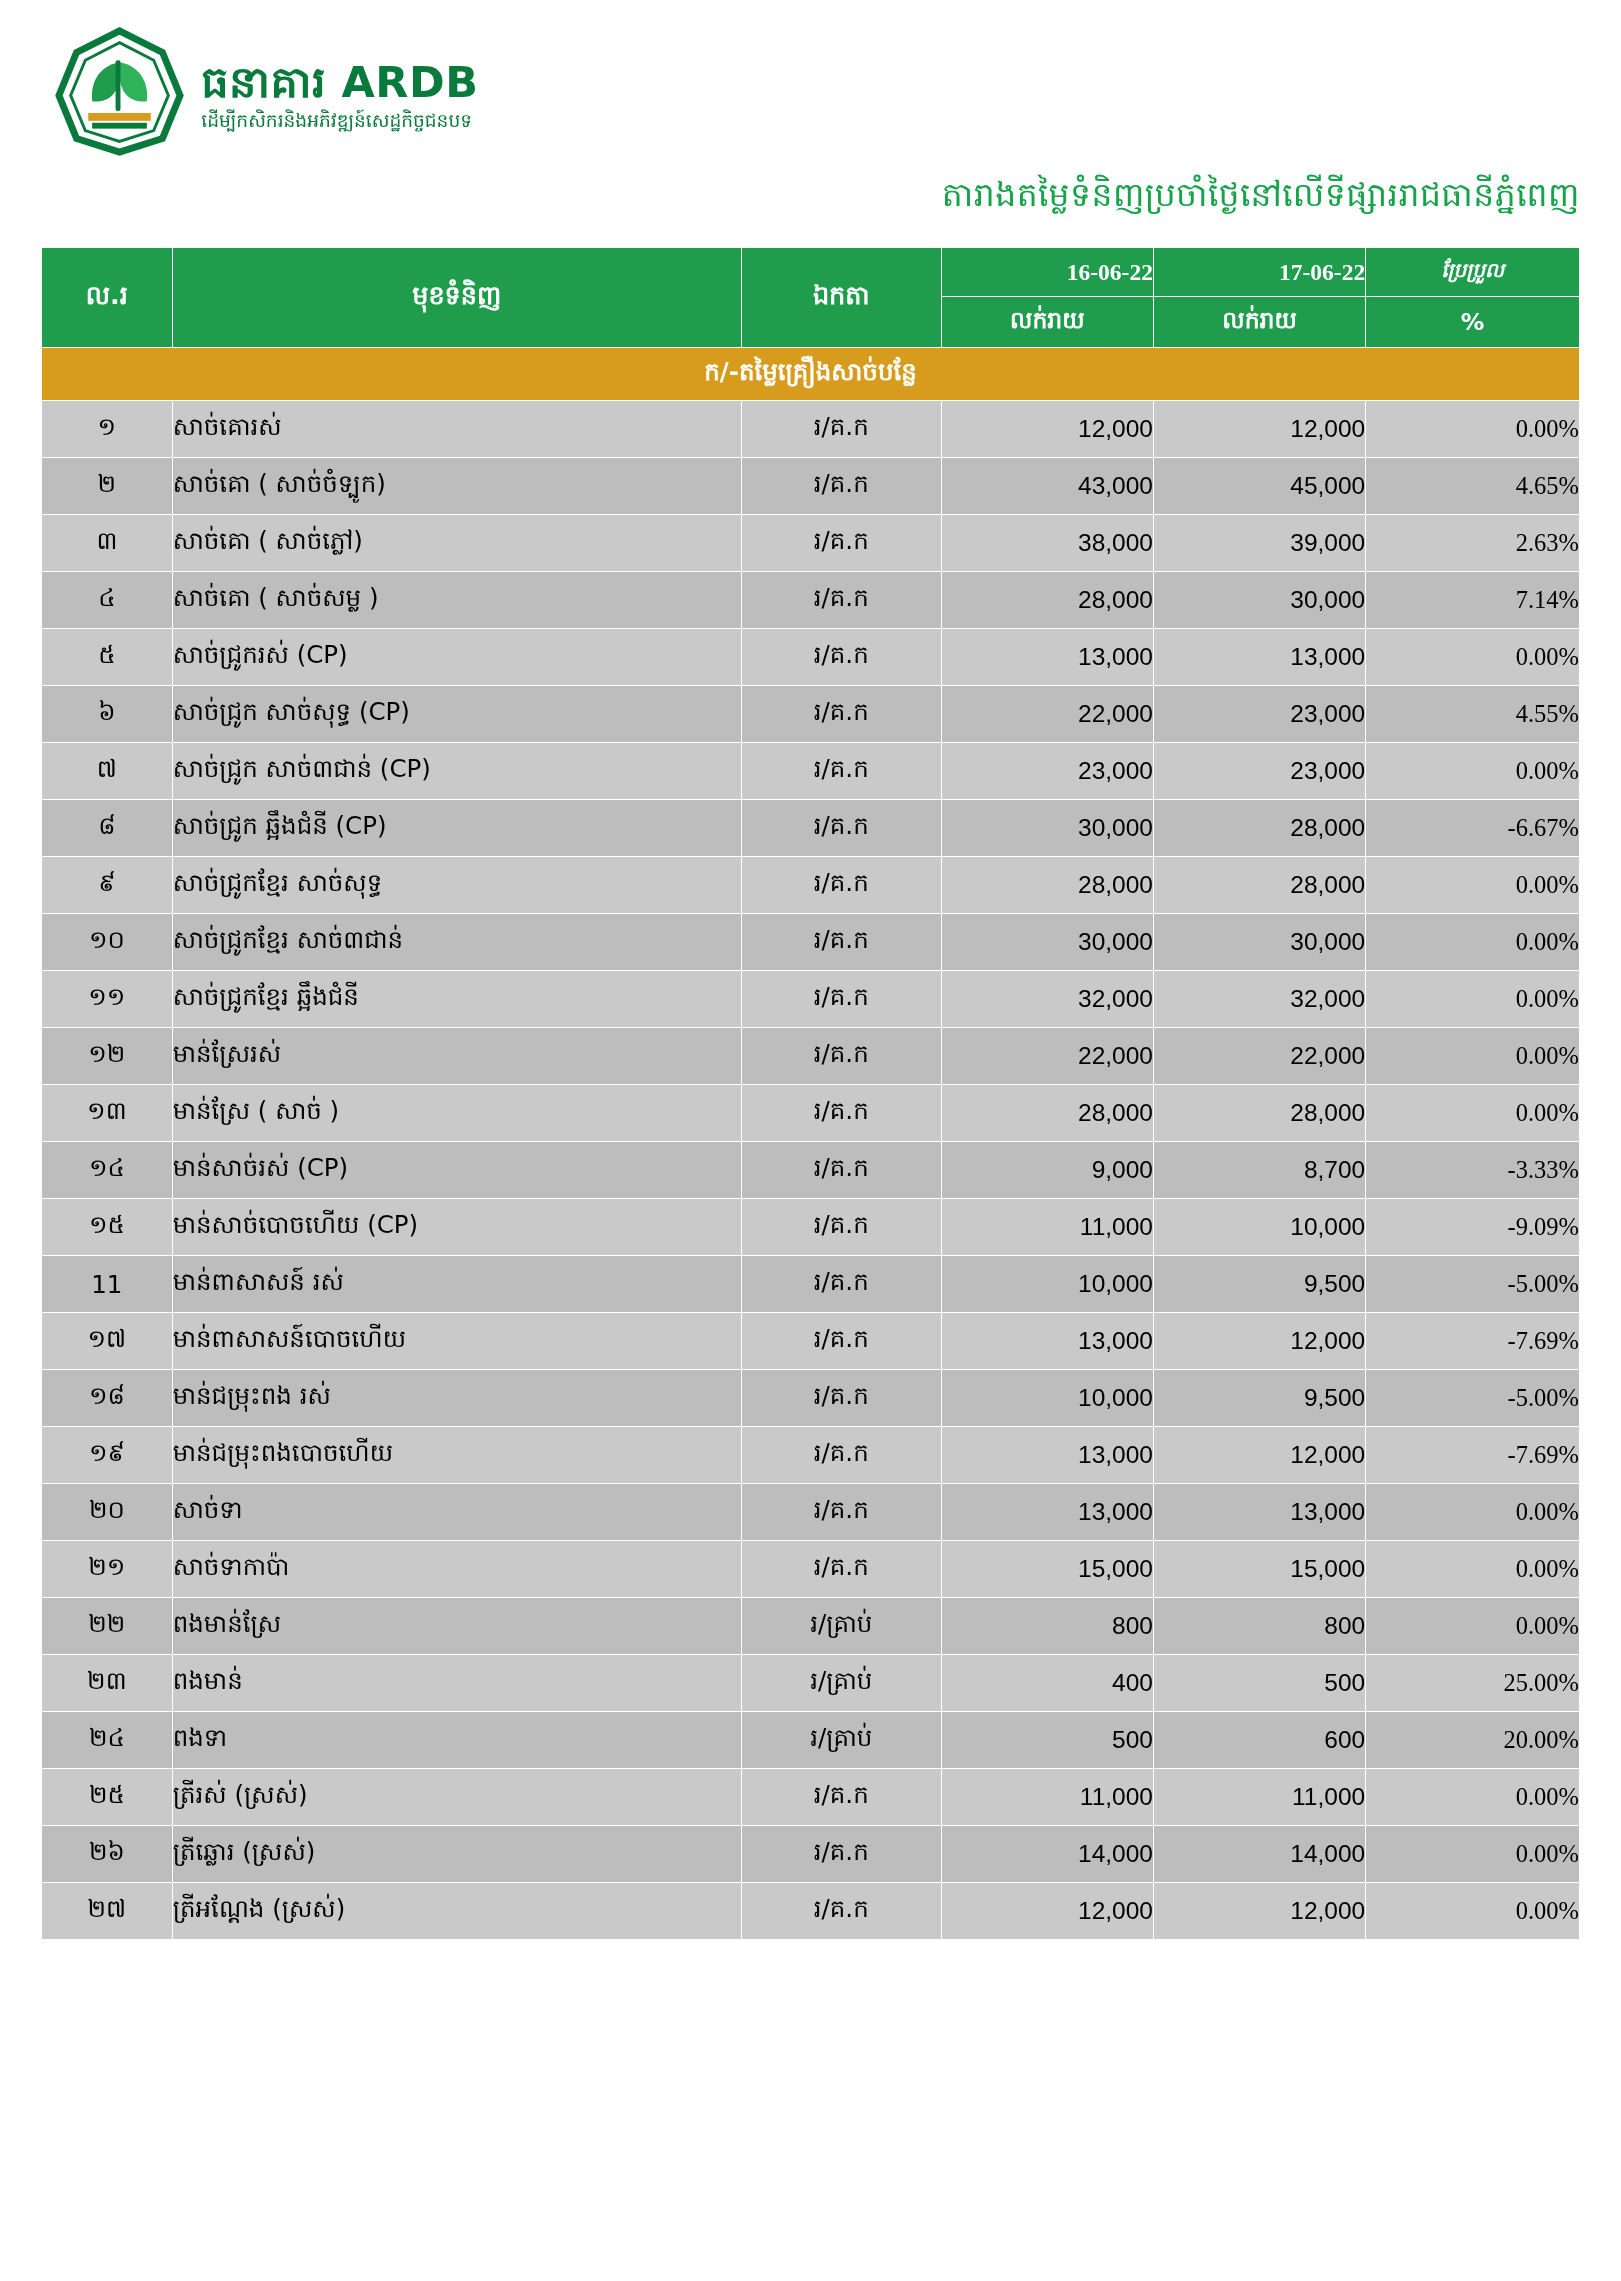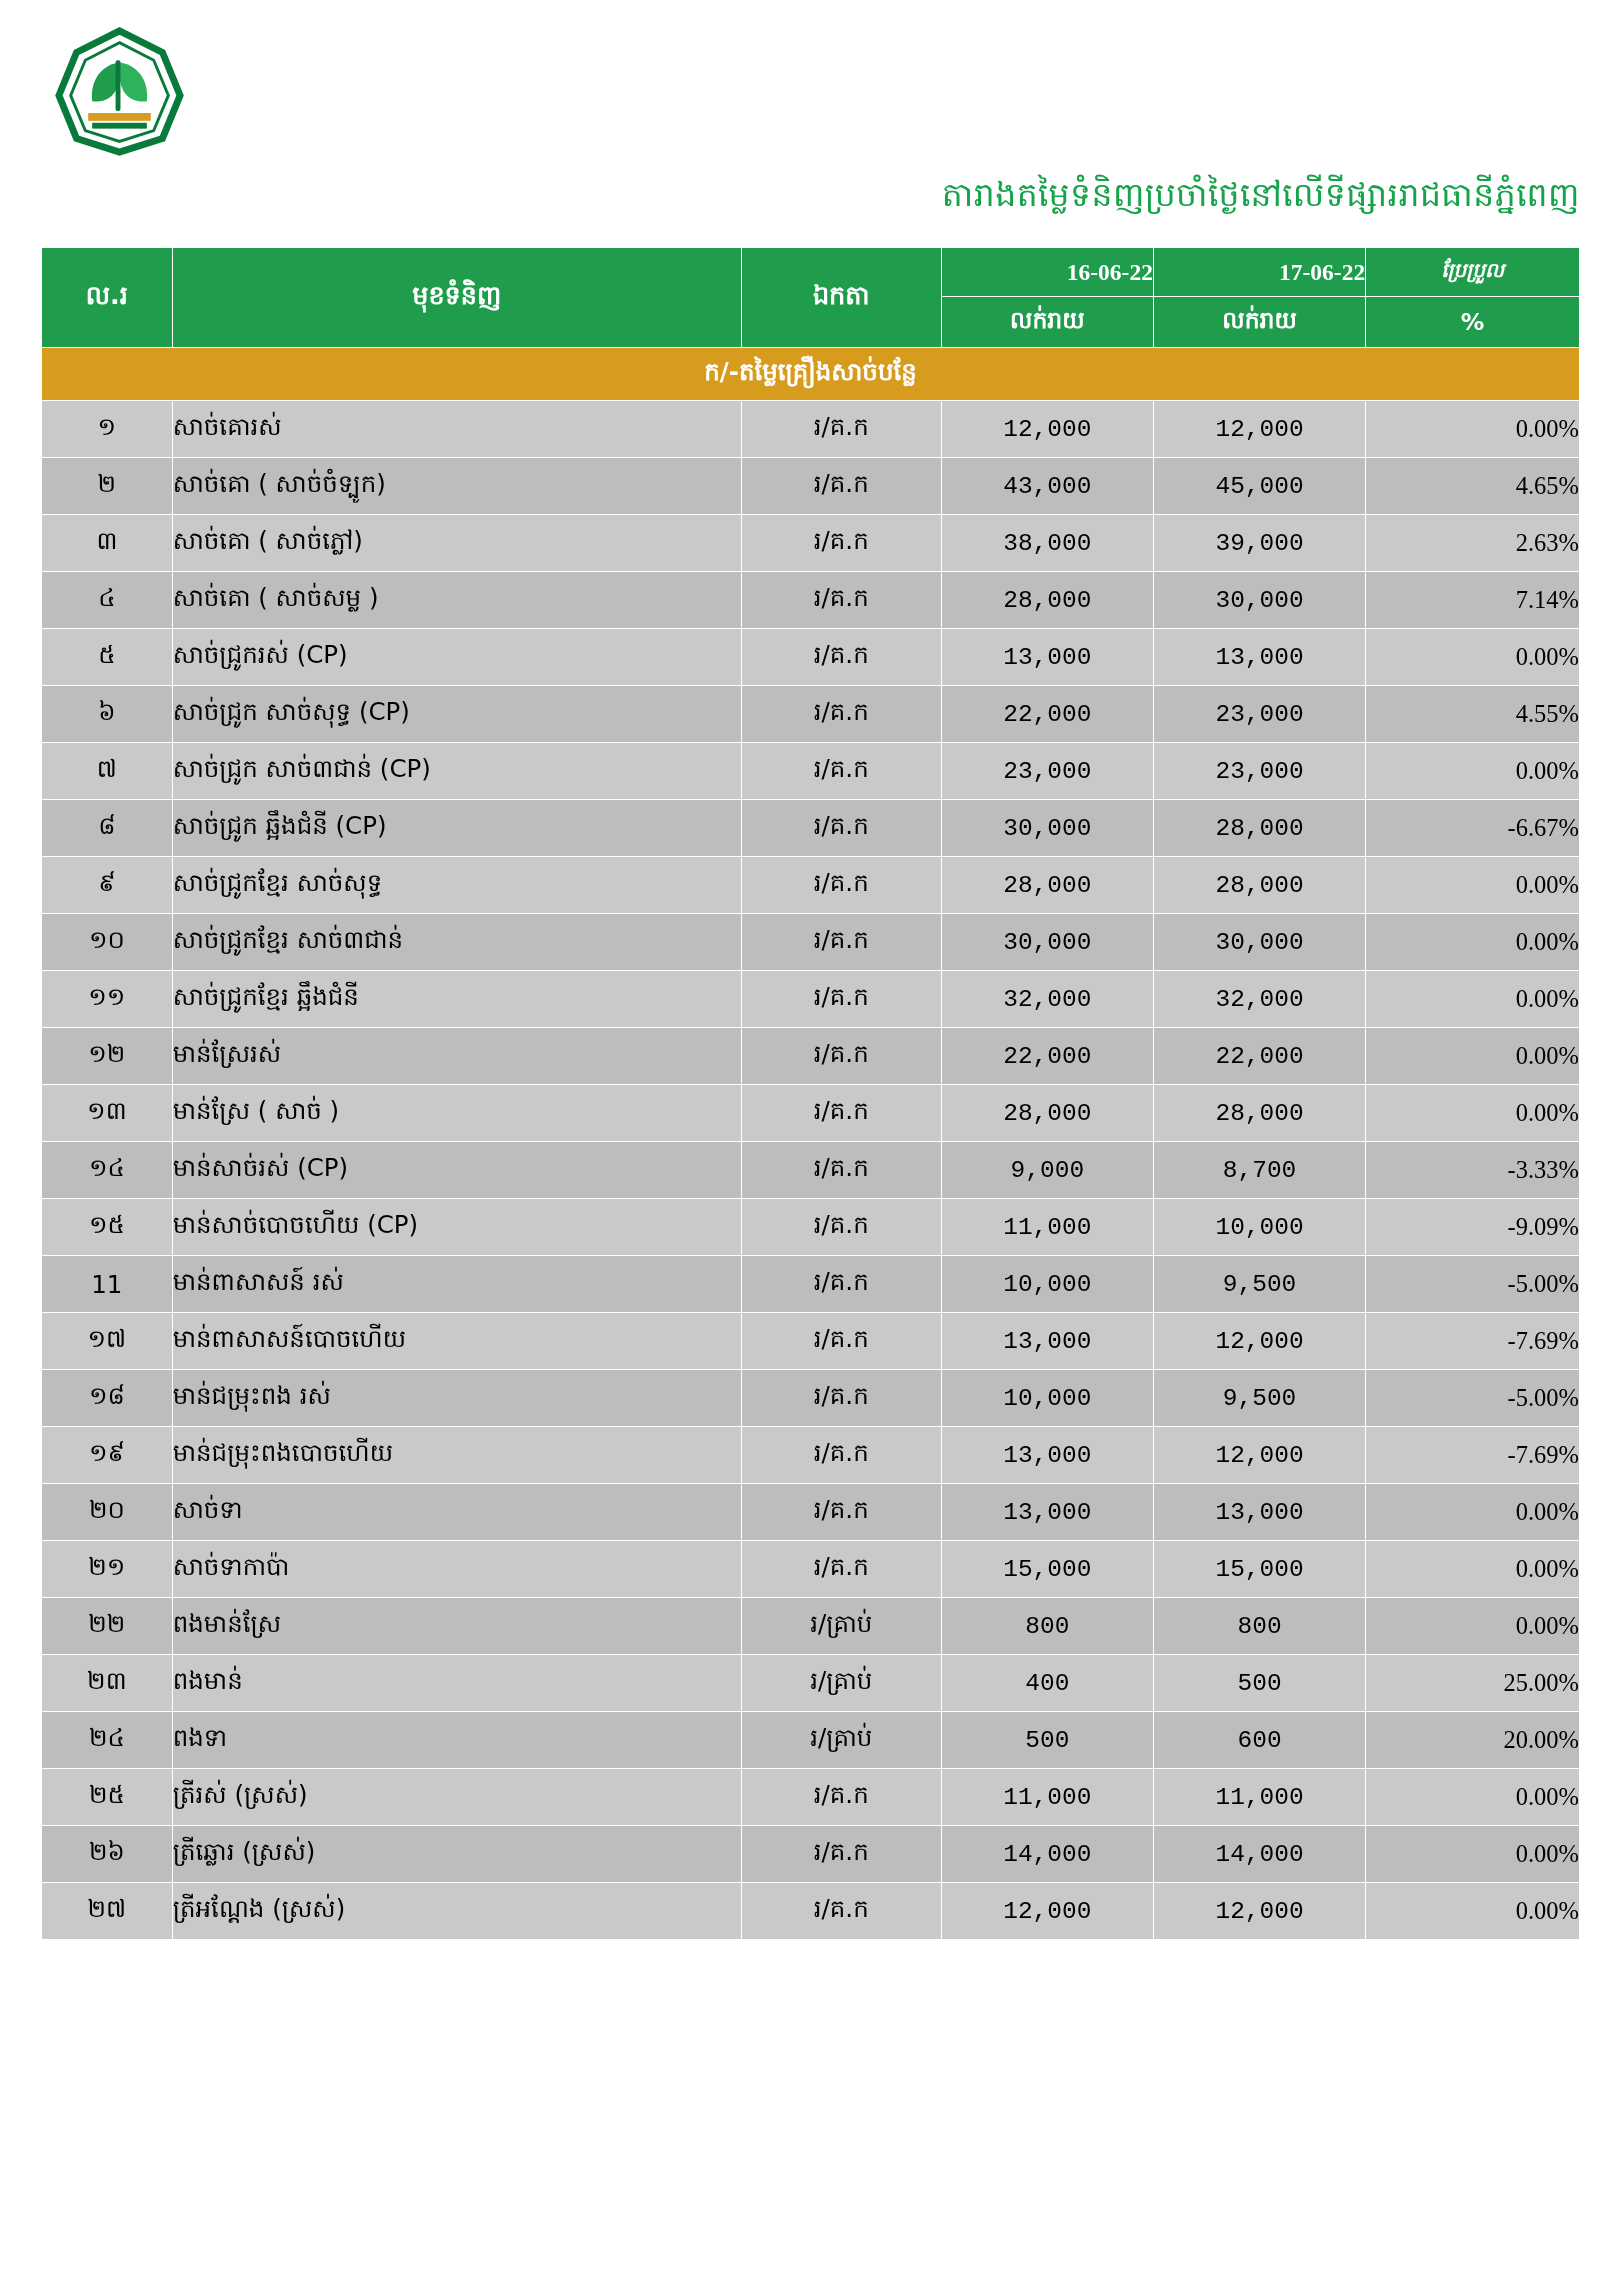--- a/index.html
+++ b/index.html
@@ -118,23 +118,23 @@
     text-align: left;
     padding-left: 17.6px;
     font-size: 24.5px;
   }
   td.c-unit {
     text-align: center;
     font-size: 23.5px;
     margin-left: 22px;
   }
   td.c-num {
-    text-align: center;
+    text-align: right;
     font-size: 23.5px;
-    font-family: Liberation Mono, monospace;
+    font-family: Liberation Sans, sans-serif;
   }
   td.c-chg {
     text-align: right;
     font-size: 23.5px;
     font-family: "Liberation Serif", serif;
   }
 </style>
 </head>
 <body>
 
@@ -144,20 +144,24 @@
     <div class="logo-mark">
       <svg width="129" height="129" viewBox="0 0 132 132" xmlns="http://www.w3.org/2000/svg">
         <polygon points="66,4 110,26 128,70 110,114 66,128 22,114 4,70 22,26" fill="none" stroke="#0a7a3c" stroke-width="7"></polygon>
         <polygon points="66,16 101,34 116,70 101,106 66,117 31,106 16,70 31,34" fill="none" stroke="#0a7a3c" stroke-width="3"></polygon>
         <path d="M66 36 C44 40 36 58 38 76 C56 78 66 66 66 48 Z" fill="#1f9d4d"></path>
         <path d="M66 36 C88 40 96 58 94 76 C76 78 66 66 66 48 Z" fill="#2eb35b"></path>
         <rect x="62" y="34" width="5" height="52" rx="2" fill="#0a7a3c"></rect>
         <rect x="34" y="88" width="64" height="8" fill="#d79b1e"></rect>
         <rect x="38" y="98" width="56" height="6" fill="#0a7a3c"></rect>
       </svg>
+    </div>
+    <div class="logo-text">
+      <div class="logo-title">ធនាគារ ARDB</div>
+      <div class="logo-sub">ដើម្បីកសិករនិងអភិវឌ្ឍន៍សេដ្ឋកិច្ចជនបទ</div>
     </div>
   </div>
 
   <div class="doc-title">តារាងតម្លៃទំនិញប្រចាំថ្ងៃនៅលើទីផ្សាររាជធានីភ្នំពេញ</div>
 
   <table class="price-table">
     <colgroup>
       <col class="col-no">
         <col class="col-item">
         <col class="col-unit">

